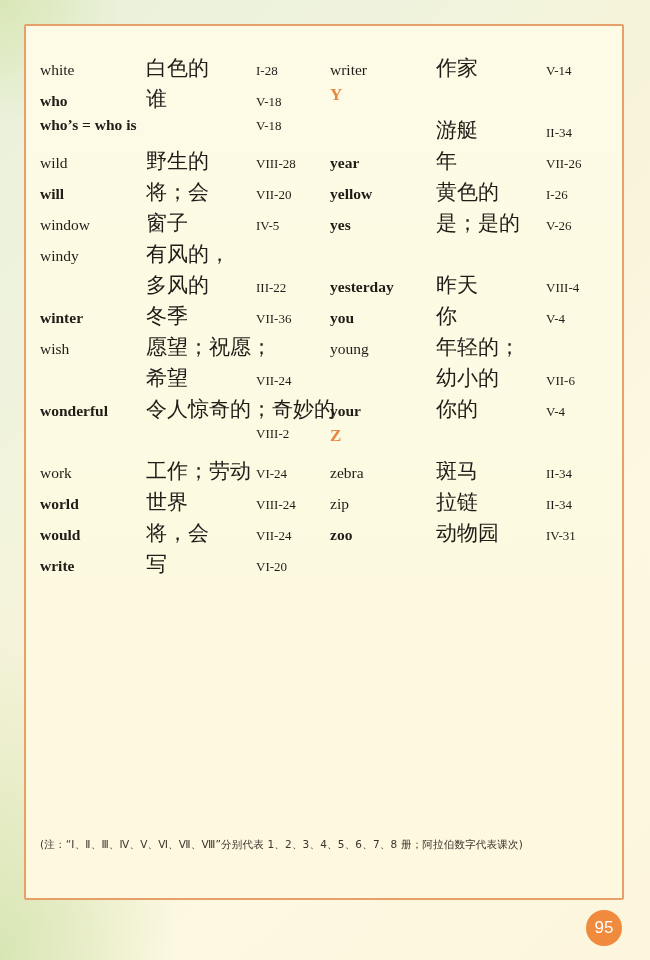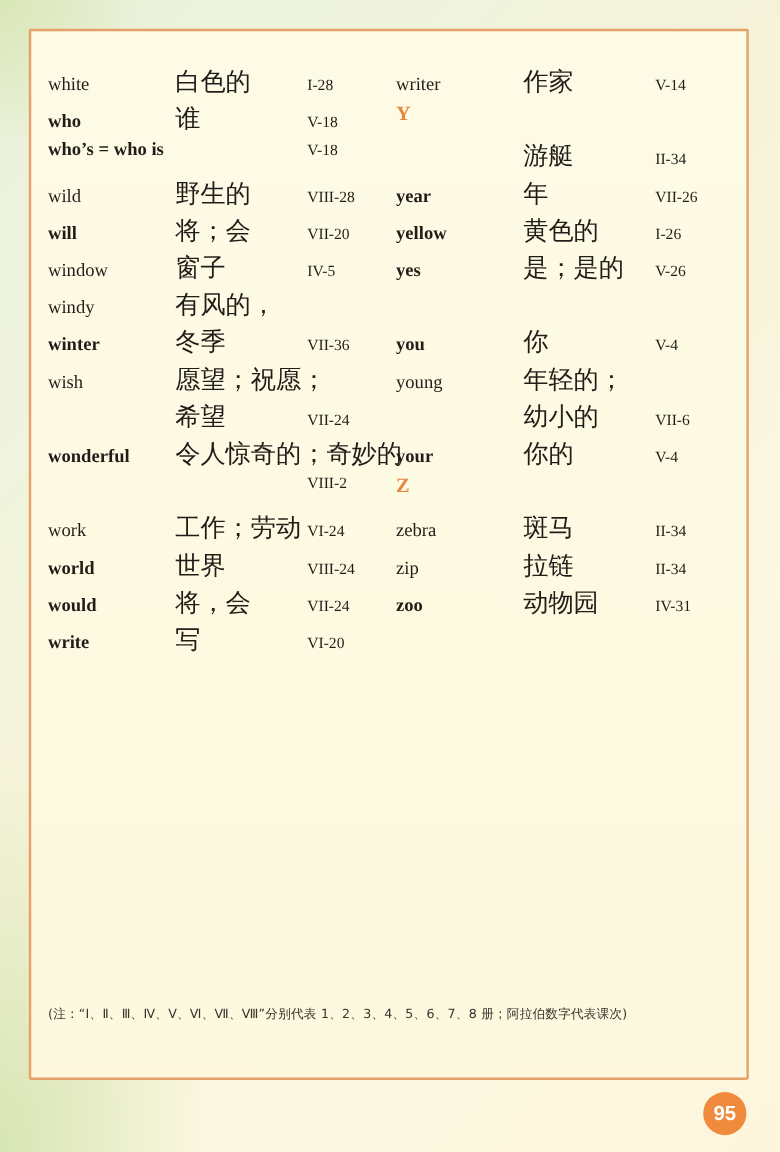--- a/index.html
+++ b/index.html
@@ -90,21 +90,21 @@
     position: absolute;
     right: 28px;
     bottom: 14px;
     width: 36px;
     height: 36px;
     border-radius: 50%;
     background: #f08a3c;
     color: #ffffff;
     font-family: "Liberation Sans", sans-serif;
     font-size: 17px;
-    font-weight: bold;
+    font-weight: normal;
     display: flex;
     align-items: center;
     justify-content: center;
   }
   .corner-tl {
     position: absolute;
     left: 0;
     top: 0;
     width: 120px;
     height: 120px;
@@ -160,20 +160,25 @@
           <div class="row">
             <div class="c-en">window</div>
             <div class="c-zh">窗子</div>
             <div class="c-ref">IV-5</div>
           </div>
           <div class="row">
             <div class="c-en">windy</div>
             <div class="c-zh">有风的，</div>
             <div class="c-ref"></div>
           </div>
+          <div class="row">
+            <div class="c-en"></div>
+            <div class="c-zh">多风的</div>
+            <div class="c-ref">III-22</div>
+          </div>
           <div class="row bold">
             <div class="c-en">winter</div>
             <div class="c-zh">冬季</div>
             <div class="c-ref">VII-36</div>
           </div>
           <div class="row">
             <div class="c-en">wish</div>
             <div class="c-zh">愿望；祝愿；</div>
             <div class="c-ref"></div>
           </div>
@@ -241,20 +246,25 @@
             <div class="c-en">yes</div>
             <div class="c-zh">是；是的</div>
             <div class="c-ref">V-26</div>
           </div>
           <div class="row">
             <div class="c-en"></div>
             <div class="c-zh"></div>
             <div class="c-ref"></div>
           </div>
           <div class="row bold">
+            <div class="c-en">yesterday</div>
+            <div class="c-zh">昨天</div>
+            <div class="c-ref">VIII-4</div>
+          </div>
+          <div class="row bold">
             <div class="c-en">you</div>
             <div class="c-zh">你</div>
             <div class="c-ref">V-4</div>
           </div>
           <div class="row">
             <div class="c-en">young</div>
             <div class="c-zh">年轻的；</div>
             <div class="c-ref"></div>
           </div>
           <div class="row">

